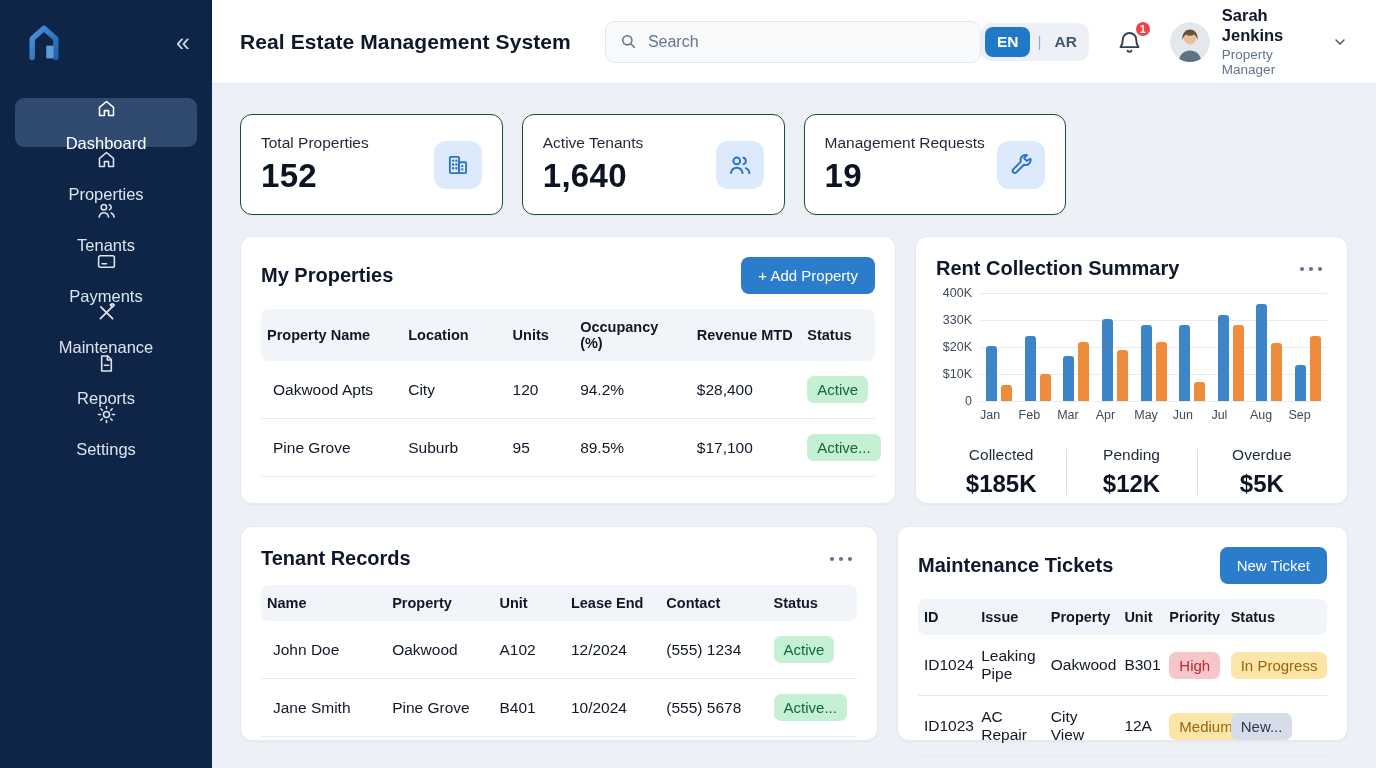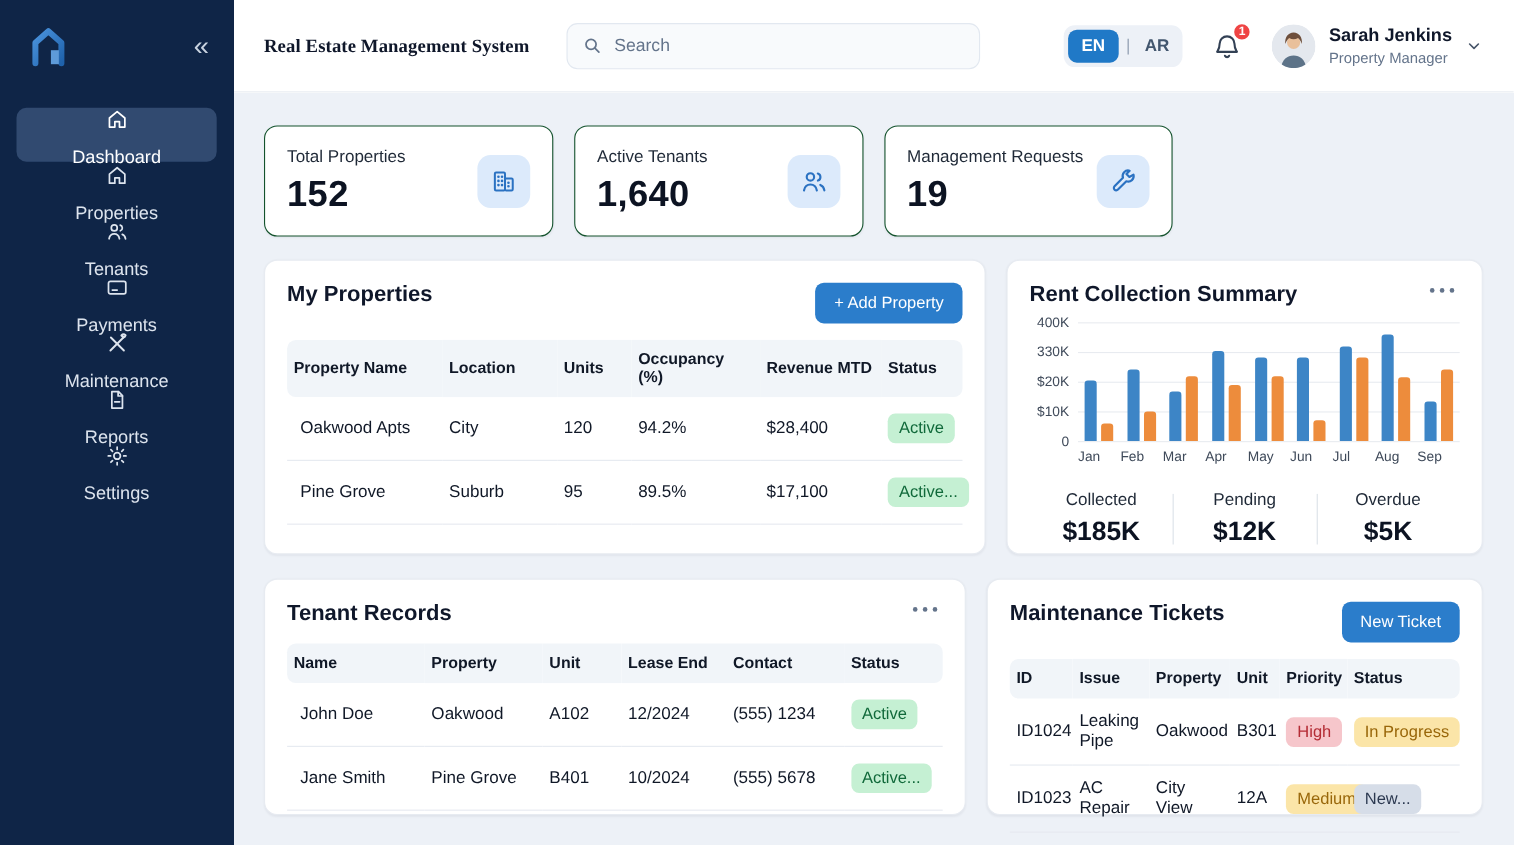--- a/index.html
+++ b/index.html
@@ -12,21 +12,21 @@
   .logo svg { width:40px; height:40px; display:block; }
   .collapse { color:#c9d3e0; font-size:25px; cursor:pointer; line-height:1; user-select:none; }
   .nav { padding:14px 15px 0; display:flex; flex-direction:column; gap:2px; }
   .nav-item { display:flex; align-items:center; gap:15px; height:49px; padding:0 14px; border-radius:9px; color:#dde4ee; font-size:16.5px; cursor:pointer;flex-direction:column; }
   .nav-item.active { background:#314a70; color:#ffffff; }
   .nav-ic { display:flex; }
   .nav-ic svg { width:21px; height:21px; }
 
   
   .header { position:fixed; left:212px; top:0; right:0; height:84px; background:#ffffff; border-bottom:1px solid #e7ebf1; display:flex; align-items:center; padding:0 28px; z-index:9; }
-  .h-title { font-size:17px; font-weight:bold; letter-spacing:.1px; white-space:nowrap;font-family:Liberation Serif, serif; }
+  .h-title { font-size:21px; font-weight:bold; letter-spacing:.1px; white-space:nowrap; }
   .search { flex:0 0 376px; margin-left:34px; height:42px; background:#f8fafc; border:1px solid #e2e8f0; border-radius:10px; display:flex; align-items:center; padding:0 13px; gap:10px; }
   .search svg { width:19px; height:19px; flex:none; }
   .search input { border:none; outline:none; background:transparent; font-size:16px; width:100%; color:#334155; font-family:inherit; }
   .search input::placeholder { color:#64748b; }
   .h-right { margin-left:auto; display:flex; align-items:center; gap:27px; }
   .lang { background:#edf1f7; border-radius:10px; padding:4px 6px 4px 4px; display:flex; align-items:center; gap:7px; font-size:15.5px; font-weight:bold; }
   .lang-en { background:#2079c7; color:#fff; padding:6px 12px; border-radius:8px; cursor:pointer; }
   .lang-sep { color:#9aa7b8; font-weight:normal; }
   .lang-ar { color:#42566e; padding:6px 6px; cursor:pointer; }
   .bell { position:relative; cursor:pointer; display:flex; }
@@ -46,21 +46,21 @@
   .stat { background:#fff; border:1px solid #14532d; border-radius:12px; padding:16px 20px; display:flex; justify-content:space-between; align-items:center; height:101px; box-shadow:0 1px 2px rgba(15,23,42,.05); }
   .stat-label { font-size:15.5px; color:#1f2937; }
   .stat-value { font-size:33px; font-weight:bold; margin-top:5px; letter-spacing:.3px; color:#0c1322; }
   .stat-ic { width:48px; height:48px; border-radius:12px; background:#dceafb; display:flex; align-items:center; justify-content:center; color:#2b72c2; flex:none; }
   .stat-ic svg { width:26px; height:26px; }
 
   .row2 { display:grid; grid-template-columns:656px 1fr; gap:19px; margin-top:21px; }
   .row3 { display:grid; grid-template-columns:638px 1fr; gap:19px; margin-top:22px; }
   .card { background:#fff; border:1px solid #e7ebf1; border-radius:12px; padding:20px; box-shadow:0 1px 2px rgba(15,23,42,.05); }
   .card.h268 { height:268px; } .card.h215 { height:215px; }
-  .card-head { display:flex; justify-content:space-between; }
+  .card-head { display:flex; align-items:center; justify-content:space-between; }
   .card-title { font-size:20px; font-weight:bold; }
   .btn { background:#2b7dcb; color:#fff; border:none; border-radius:8px; padding:10px 17px; font-size:15px; font-family:inherit; cursor:pointer; }
   .dots { cursor:pointer; display:flex; padding:4px; }
   .dots svg { width:24px; height:6px; fill:#64748b; }
 
   
   table { width:100%; margin-top:15px; border-collapse:collapse; table-layout:fixed; }
   th { background:#f1f5f9; font-size:14.5px; text-align:left; padding:10px 6px; font-weight:bold; color:#101827; }
   th:first-child { border-radius:8px 0 0 8px; padding-left:6px; }
   th:last-child { border-radius:0 8px 8px 0; }

